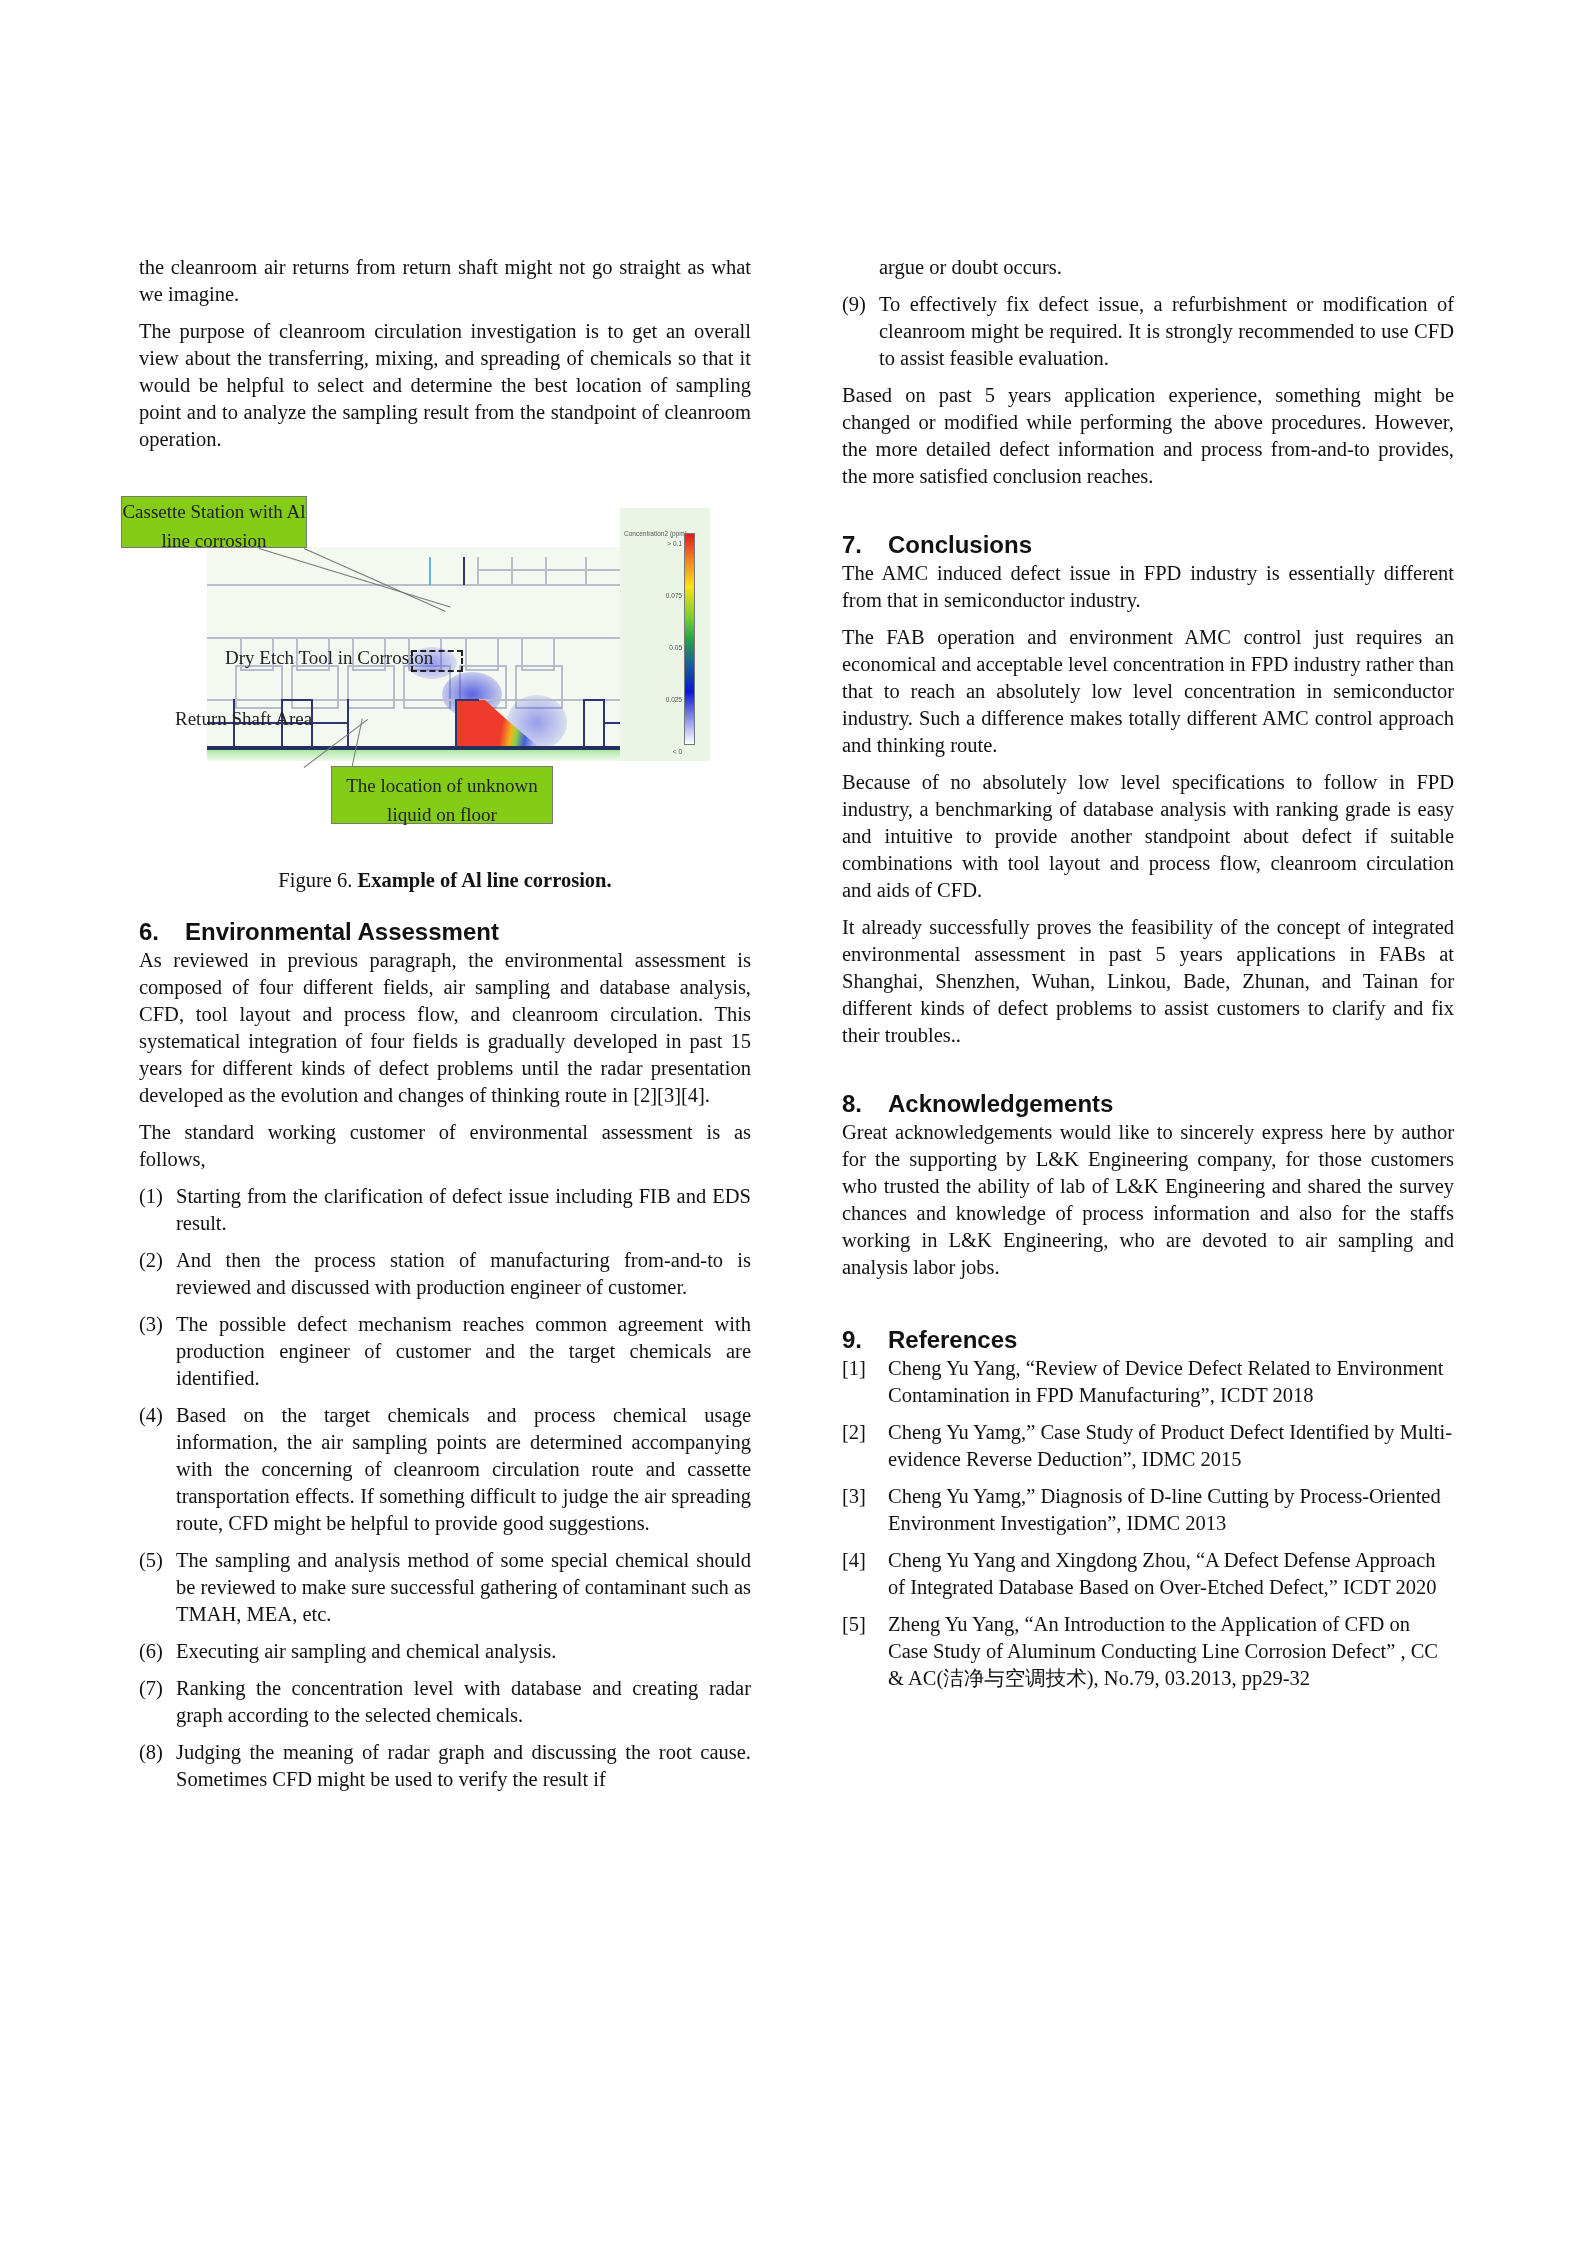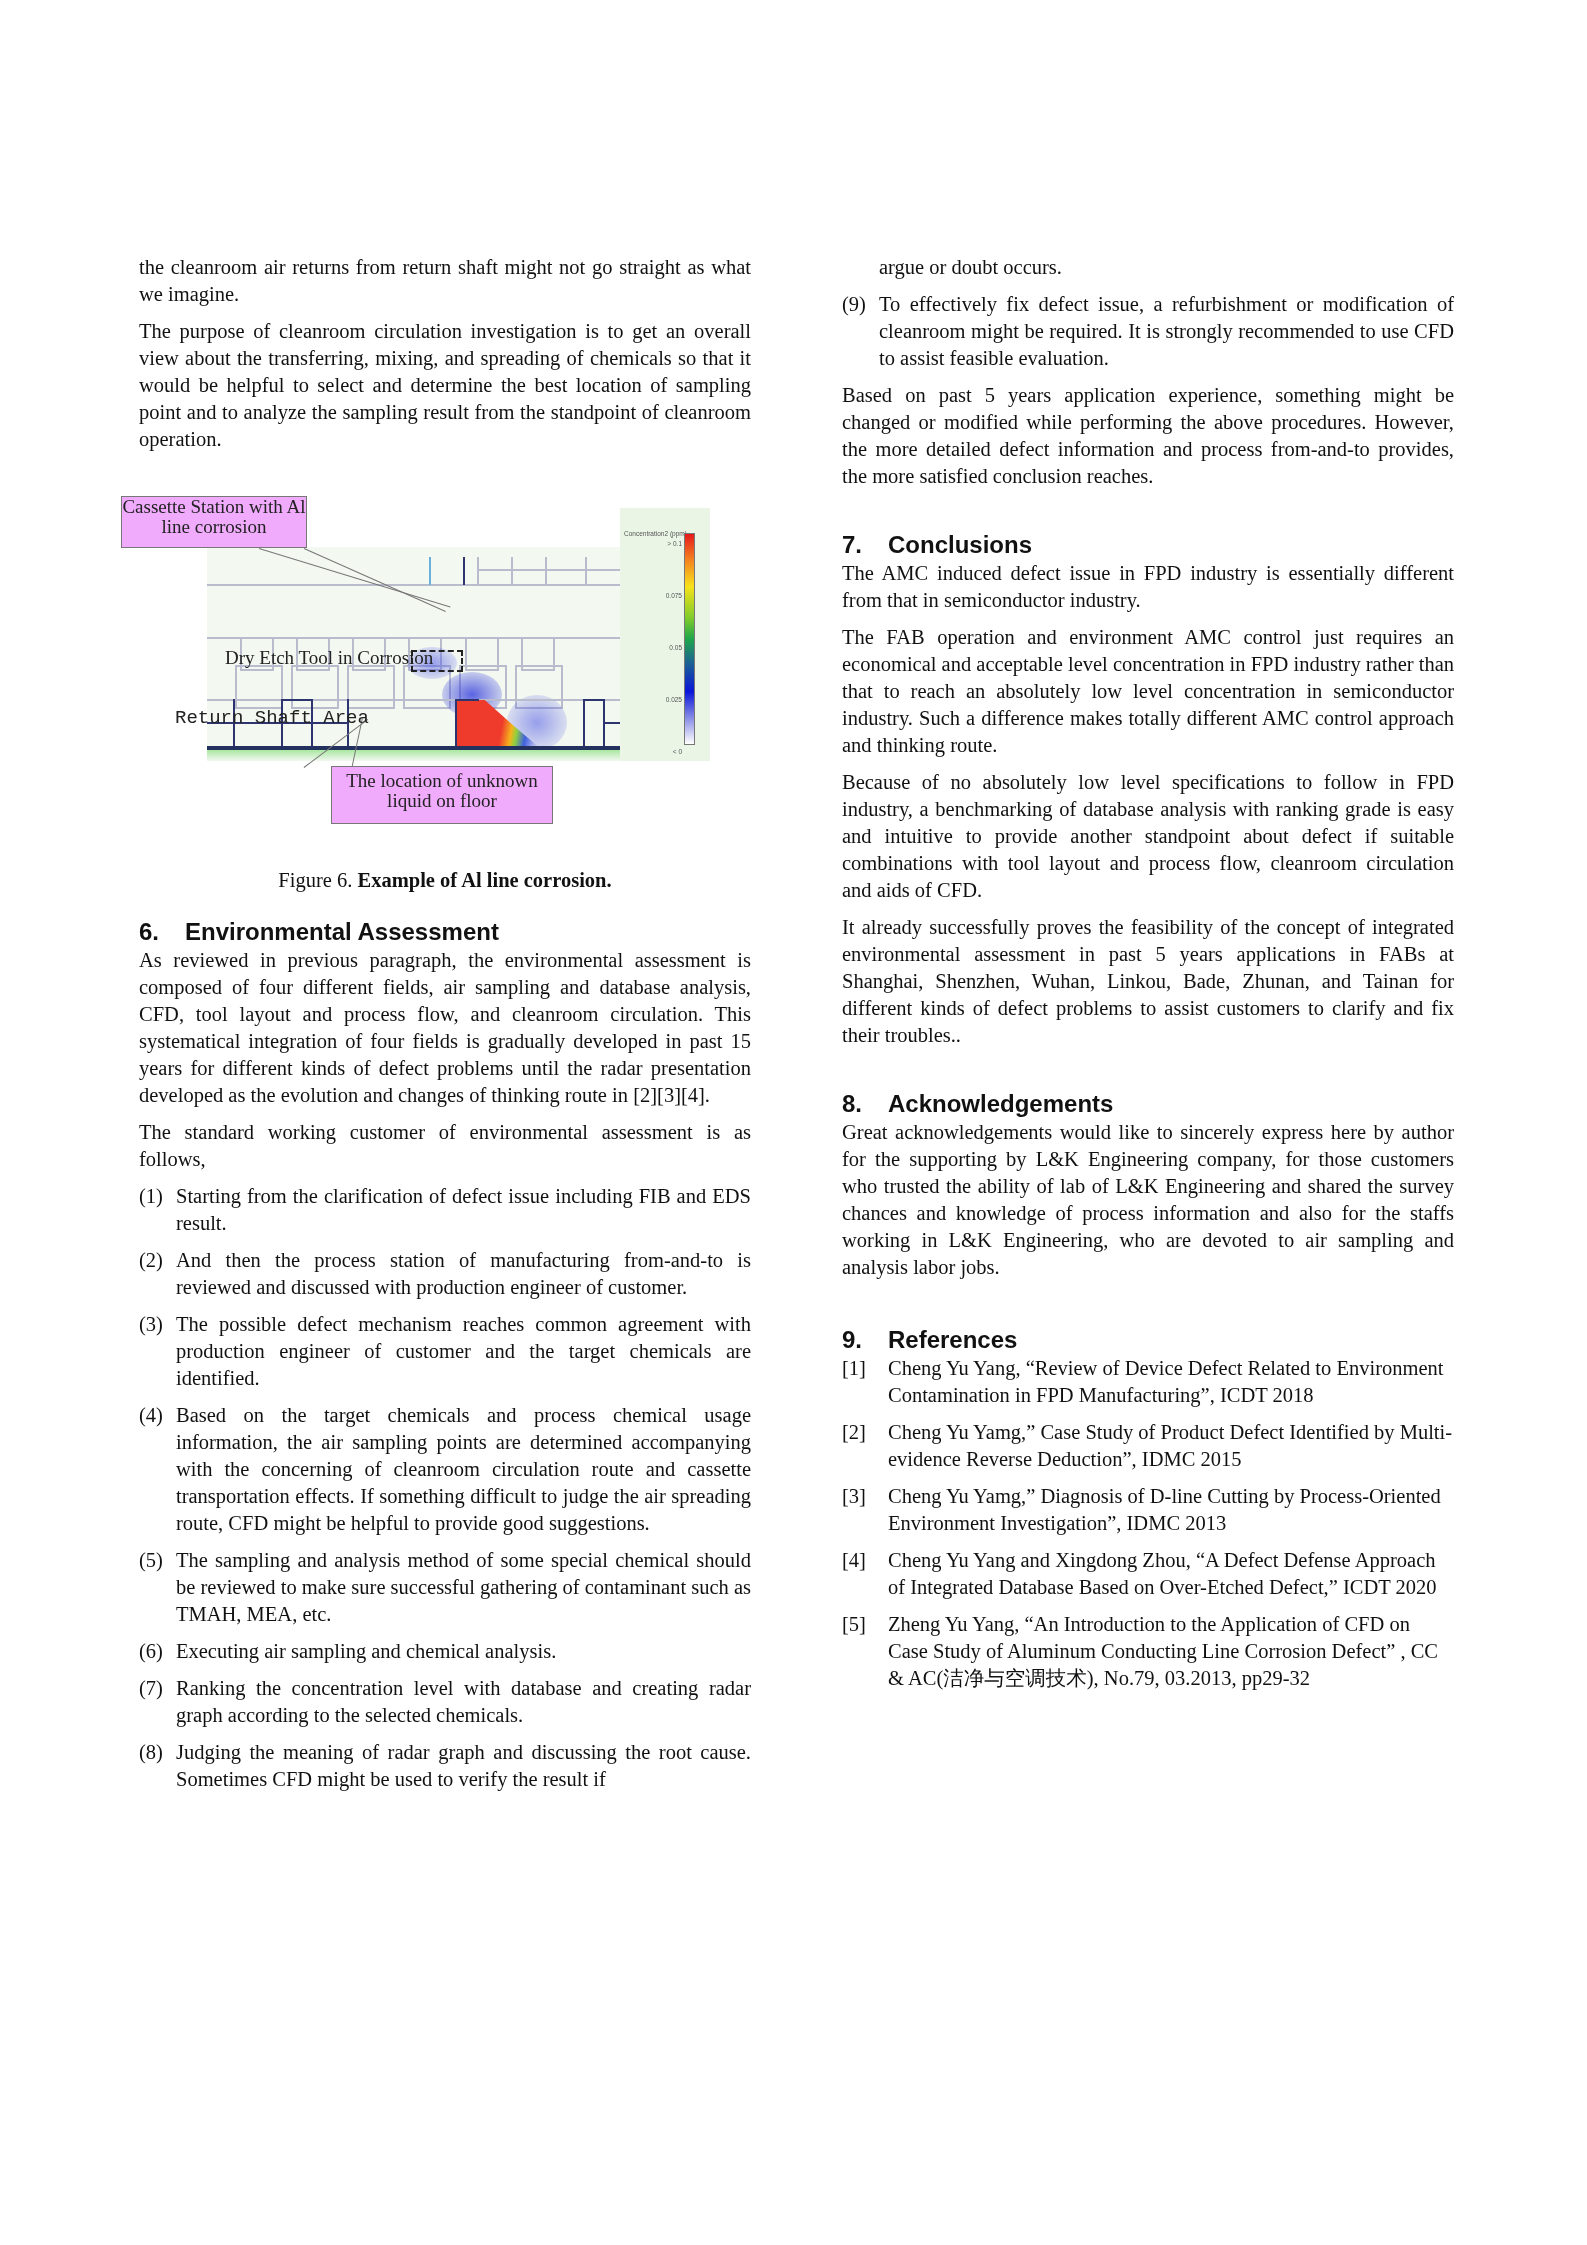--- a/index.html
+++ b/index.html
@@ -39,22 +39,22 @@
   .dash-box { position: absolute; left: 204px; top: 103px; width: 48px; height: 18px; border: 2px dashed #222; }
 
   .legend { position: absolute; left: 481px; top: 17px; width: 90px; height: 253px; background: #eaf5e6; }
   .legend-title { position: absolute; left: 4px; top: 12px; font-family: "Liberation Sans", sans-serif;
                   font-size: 6.5px; color: #555; white-space: nowrap; }
   .legend-bar { position: absolute; left: 64px; top: 25px; width: 9px; height: 210px; border: 1px solid #777;
                 background: linear-gradient(#e41a1c 0%, #f57f20 12%, #f7e21a 25%, #7fcc2b 40%, #1fa64a 50%, #1b5f96 62%, #0a16d8 75%, #8b90e6 88%, #ffffff 100%); }
   .legend-tick { position: absolute; left: 28px; width: 34px; text-align: right; font-family: "Liberation Sans", sans-serif;
                  font-size: 6.5px; color: #555; }
 
-  .callout { position: absolute; background: #f0abfc; border: 1.5px solid #777; font-family: "Liberation Serif", serif;
-             font-size: 19px; line-height: 20px; text-align: center; color: #222; }
+  .callout { position: absolute; background: #84cc16; border: 1.5px solid #777; font-family: "Liberation Serif", serif;
+             font-size: 19px; line-height: 29px; text-align: center; color: #222; }
   .fig-label { position: absolute; font-size: 19px; color: #222; white-space: nowrap; }
   .leader { position: absolute; height: 1.2px; background: #777; transform-origin: 0 50%; }
   .caption { position: absolute; left: 0; top: 376px; width: 612px; text-align: center; font-size: 20.5px; }
   .caption b { font-weight: bold; }
   .sec { margin-top: 46px; }
 </style>
 </head>
 <body>
 
 <div class="col left">
@@ -120,21 +120,21 @@
       <div class="legend-tick" style="top:230px;">&lt; 0</div>
     </div>
 
     <div class="leader" style="left:120px;top:57px;width:200px;transform:rotate(17deg);"></div>
     <div class="leader" style="left:165px;top:57px;width:155px;transform:rotate(24deg);"></div>
     <div class="leader" style="left:165px;top:276px;width:80px;transform:rotate(-37deg);"></div>
     <div class="leader" style="left:213px;top:276px;width:50px;transform:rotate(-78deg);"></div>
 
     <div class="callout" style="left:-18px;top:5px;width:184px;height:50px;">Cassette Station with Al line corrosion</div>
     <div class="fig-label" style="left:86px;top:153px;">Dry Etch Tool in Corrosion</div>
-    <div class="fig-label" style="left:36px;top:214px;font-family:Liberation Mono, monospace;">Return Shaft Area</div>
+    <div class="fig-label" style="left:36px;top:214px;">Return Shaft Area</div>
     <div class="callout" style="left:192px;top:275px;width:222px;height:58px;padding-top:4px;box-sizing:border-box;">The location of unknown liquid on floor</div>
 
     <div class="caption">
       <span>Figure 6.</span>
       <b>Example of Al line corrosion.</b>
     </div>
   </div>
 
   <div class="sec" style="margin-top:36px;">
     <h2>

